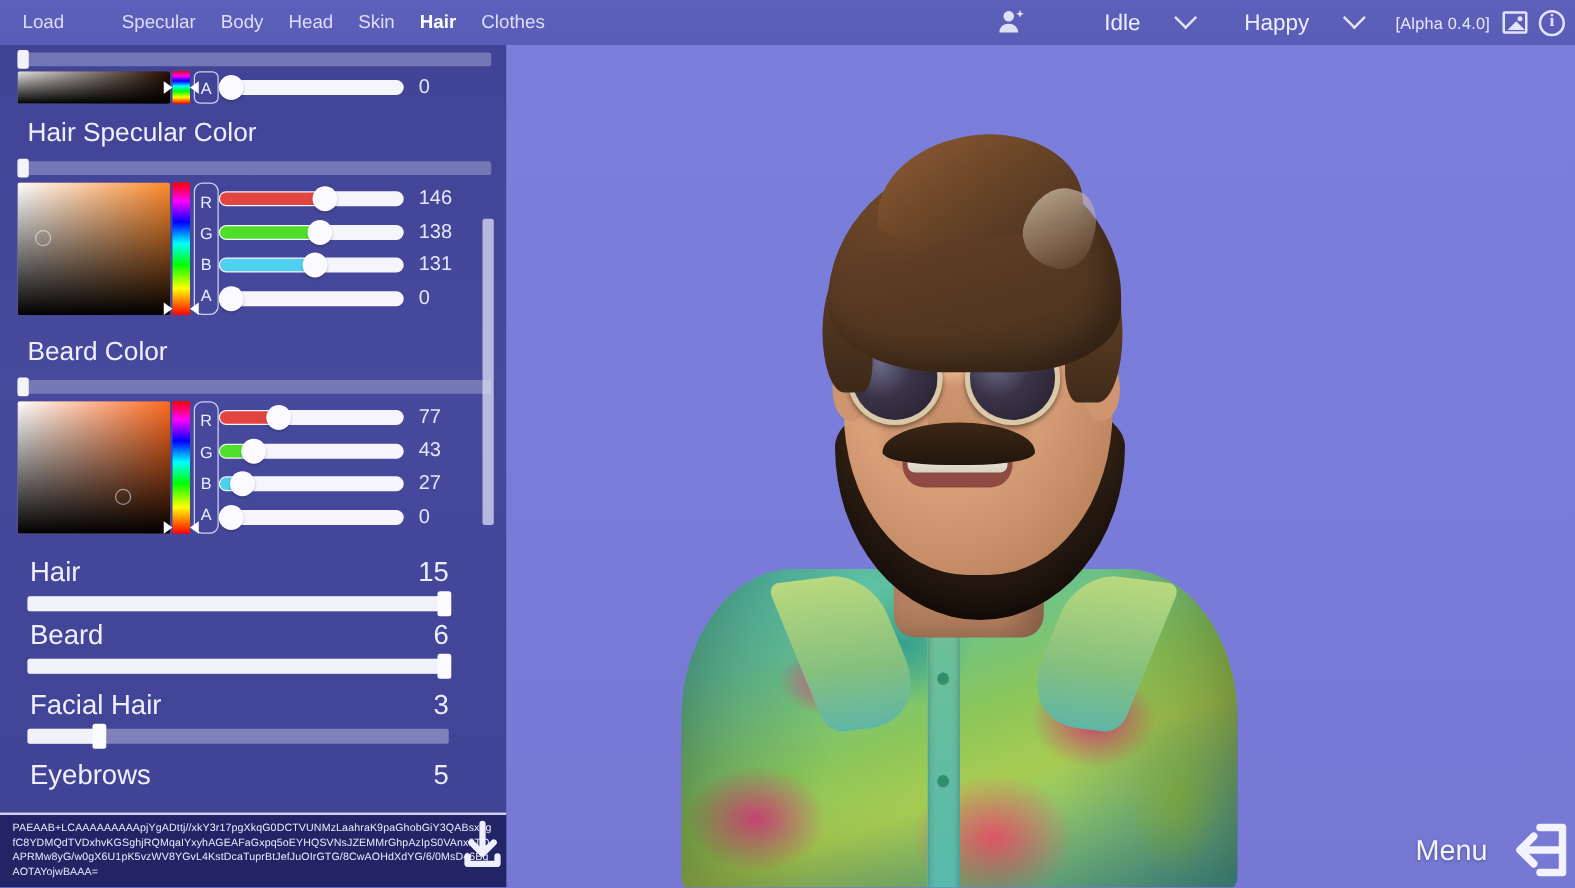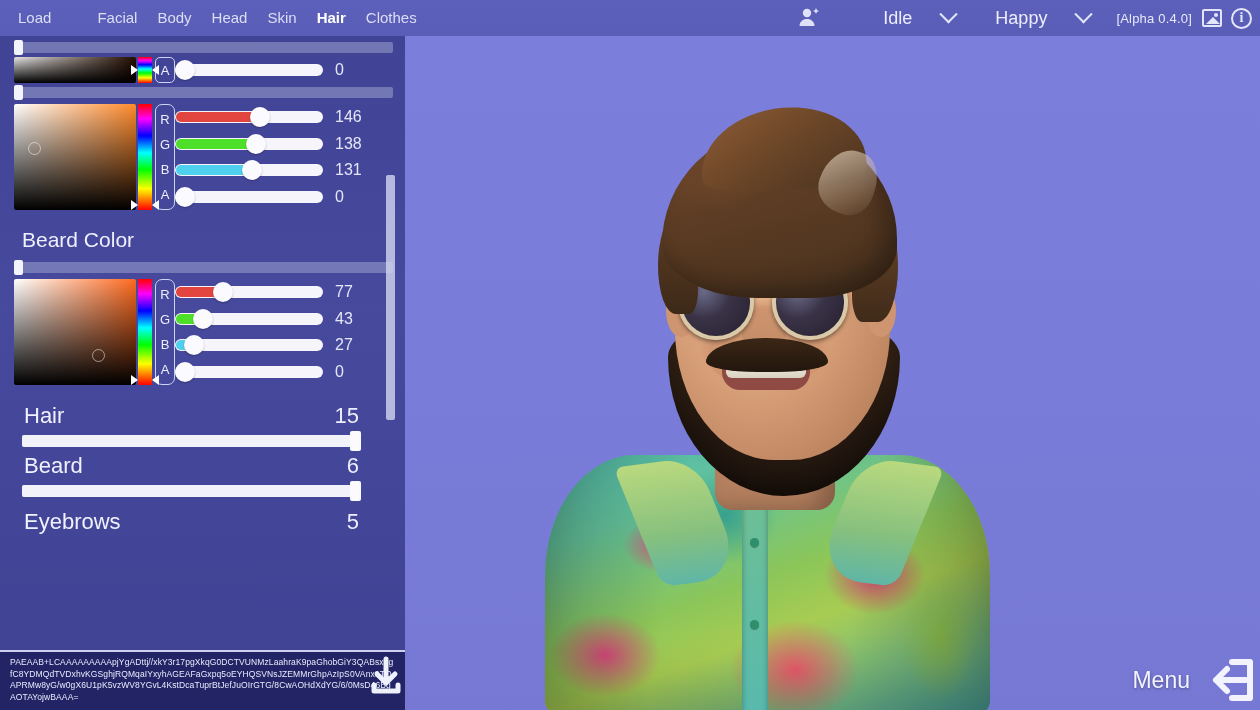--- a/index.html
+++ b/index.html
@@ -365,21 +365,21 @@
     <div class="char hair-side-l"></div>
     <div class="char hair-side-r"></div>
     <div class="char hair-main"></div>
     <div class="char hair-quiff"></div>
     <div class="char hair-grey"></div>
   </div>
 
   <div id="topbar">
     <div class="tabs">
       <div class="tab load">Load</div>
-      <div class="tab">Facial</div>
+      <div class="tab">Specular</div>
       <div class="tab">Body</div>
       <div class="tab">Head</div>
       <div class="tab">Skin</div>
       <div class="tab active">Hair</div>
       <div class="tab">Clothes</div>
     </div>
 
     <div class="topright">
       <div class="avatar-ico">
         <svg viewBox="0 0 28 28" width="28" height="28">
@@ -426,20 +426,21 @@
             <div class="ch-row">
               <div class="ch-track">
                 <div class="ch-knob" style="left:0px"></div>
               </div>
               <div class="ch-val">0</div>
             </div>
           </div>
         </div>
       </div>
 
+      <div class="sec-title">Hair Specular Color</div>
       <div class="hbar">
         <div class="hbar-thumb"></div>
       </div>
       <div class="cp">
         <div class="sv" style="--hue:#ff8a2b">
           <div class="sv-dot" style="left:14px;top:38px"></div>
         </div>
         <div class="hue">
           <div class="hue-mark-l" style="bottom:0px"></div>
           <div class="hue-mark-r" style="bottom:0px"></div>
@@ -549,20 +550,30 @@
         <div class="vs-head">
           <span class="vs-name">Beard</span>
           <span class="vs-val">6</span>
         </div>
         <div class="vs-track">
           <div class="vs-fill" style="width:100%"></div>
           <div class="vs-knob" style="right:-2px"></div>
         </div>
       </div>
 
+      <div class="vs" style="padding-top:12px">
+        <div class="vs-head">
+          <span class="vs-name">Facial Hair</span>
+          <span class="vs-val">3</span>
+        </div>
+        <div class="vs-track">
+          <div class="vs-fill" style="width:16%"></div>
+          <div class="vs-knob" style="left:15.5%"></div>
+        </div>
+      </div>
 
       <div class="vs" style="padding-top:12px">
         <div class="vs-head">
           <span class="vs-name">Eyebrows</span>
           <span class="vs-val">5</span>
         </div>
       </div>
     </div>
 
     <div class="vbar">

